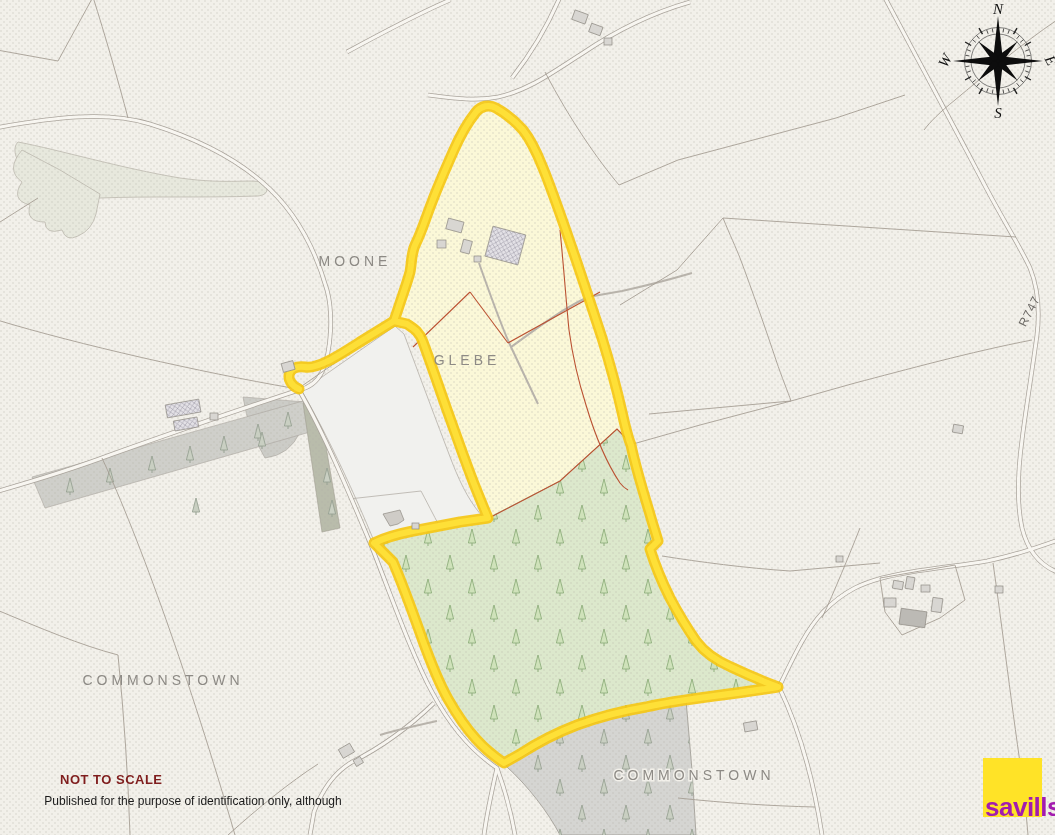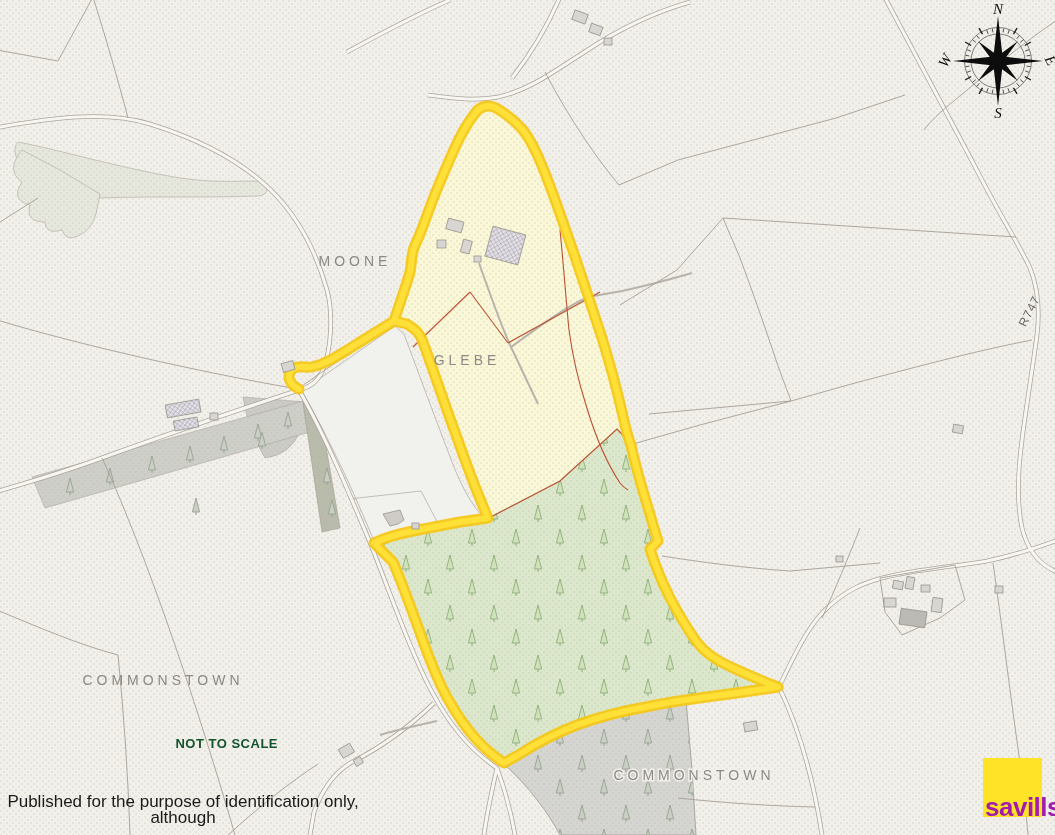--- a/index.html
+++ b/index.html
@@ -1,22 +1,22 @@
 <!DOCTYPE html>
 <html><head>
 <meta charset="utf-8">
 <style>
   html,body{margin:0;padding:0;background:#fff;}
   #stage{position:relative;width:1055px;height:835px;overflow:hidden;
          font-family:"Liberation Sans", sans-serif;background:#f2f0ea;}
   #mapsvg{position:absolute;left:0;top:0;}
-  .footer-note{position:absolute;left:60px;top:736px;width:218px;text-align:right;
-ertikal    font-weight:bold;font-size:13px;letter-spacing:.5px;color:#14532d;z-index:5;}
-  .footer-disclaimer{position:absolute;left:5px;top:794px;width:356px;text-align:center;
-    font-size:17px;line-height:15.5px;color:#1a1a1a;z-index:5;}
+  .footer-note{position:absolute;left:60px;top:772px;width:218px;text-align:left;
+ertikal    font-weight:bold;font-size:13px;letter-spacing:.5px;color:#7f1d1d;z-index:5;}
+  .footer-disclaimer{position:absolute;left:15px;top:794px;width:356px;text-align:center;
+    font-size:12px;line-height:15.5px;color:#1a1a1a;z-index:5;}
   .logo{position:absolute;left:983px;top:758px;width:59px;height:59px;z-index:5;}
   .logo-square{position:absolute;inset:0;background:#FFE327;}
   .logo-text{position:absolute;left:2px;bottom:-6px;font-size:26px;letter-spacing:-.5px;
     color:#a21caf;font-family:"Liberation Sans",sans-serif;font-weight:bold;}
   text.place{fill:#8d8a85;letter-spacing:4px;font-size:14px;font-family:"Liberation Sans",sans-serif;}
   text.compassL{fill:#111;font-size:15px;font-style:italic;font-family:"Liberation Serif",serif;}
 </style>
 </head>
 <body>
 

